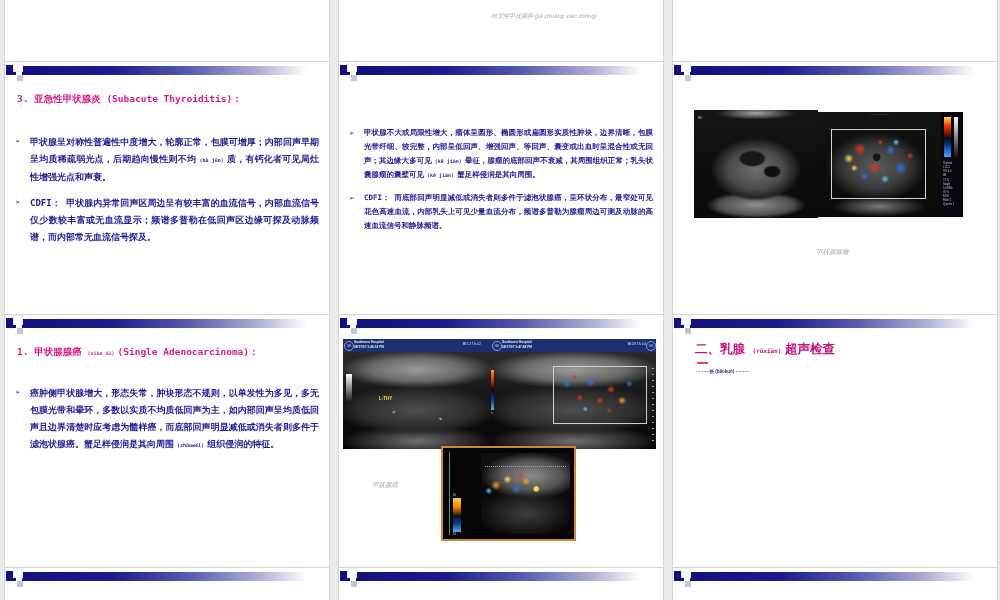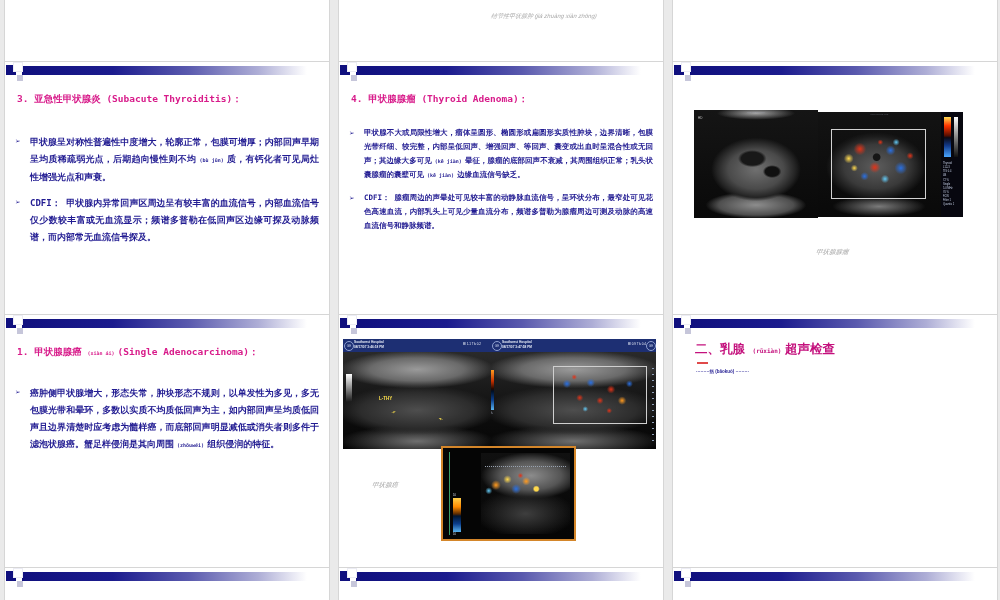--- a/index.html
+++ b/index.html
@@ -174,29 +174,28 @@
   <div class="footer">···· ····–····· ····</div>
 </section>
 
 <section class="slide r2 c2">
   <div class="deco">
     <div class="bar"></div>
     <div class="sq-n"></div>
     <div class="sq-w"></div>
     <div class="sq-g"></div>
   </div>
-  <div class="title">4. 甲状腺腺瘤 (Thyroid Adenoma)：</div>
   <div class="bullets" style="top:64px;">
     <div class="bullet">
       <span class="mk">➢</span>
-      <span class="tx sz-b"><span>甲状腺不大或局限性增大，瘤体呈圆形、椭圆形或扁圆形实质性肿块，边界清晰，包膜光带纤细、较完整，内部呈低回声、增强回声、等回声、囊变或出血时呈混合性或无回声；其边缘大多可见</span><span class="py"> (kě jiàn) </span><span>晕征，腺瘤的底部回声不衰减，其周围组织正常；乳头状囊腺瘤的囊壁可见</span><span class="py"> (kě jiàn) </span><span>边缘血流信号缺乏。</span></span>
-    </div>
-    <div class="bullet">
-      <span class="mk">➢</span>
-      <span class="tx sz-b">CDFI： 腺瘤周边的声晕处可见较丰富的动静脉血流信号，呈环状分布，最窄处可见花色高速血流，内部乳头上可见少量血流分布，频谱多普勒为腺瘤周边可测及动脉的高速血流信号和静脉频谱。</span>
+      <span class="tx sz-b"><span>甲状腺不大或局限性增大，瘤体呈圆形、椭圆形或扁圆形实质性肿块，边界清晰，包膜光带纤细、较完整，内部呈低回声、增强回声、等回声、囊变或出血时呈混合性或无回声；其边缘大多可见</span><span class="py"> (kě jiàn) </span><span>晕征，腺瘤的底部回声不衰减，其周围组织正常；乳头状囊腺瘤的囊壁可见</span><span class="py"> (kě jiàn) </span><span>蟹足样侵润是其向周围。</span></span>
+    </div>
+    <div class="bullet">
+      <span class="mk">➢</span>
+      <span class="tx sz-b">CDFI： 而底部回声明显减低或消失者则多件于滤泡状腺癌，呈环状分布，最窄处可见花色高速血流，内部乳头上可见少量血流分布，频谱多普勒为腺瘤周边可测及动脉的高速血流信号和静脉频谱。</span>
     </div>
   </div>
   <div class="footer">···· ····–····· ····</div>
 </section>
 
 <section class="slide r2 c3">
   <div class="deco">
     <div class="bar"></div>
     <div class="sq-n"></div>
     <div class="sq-w"></div>

